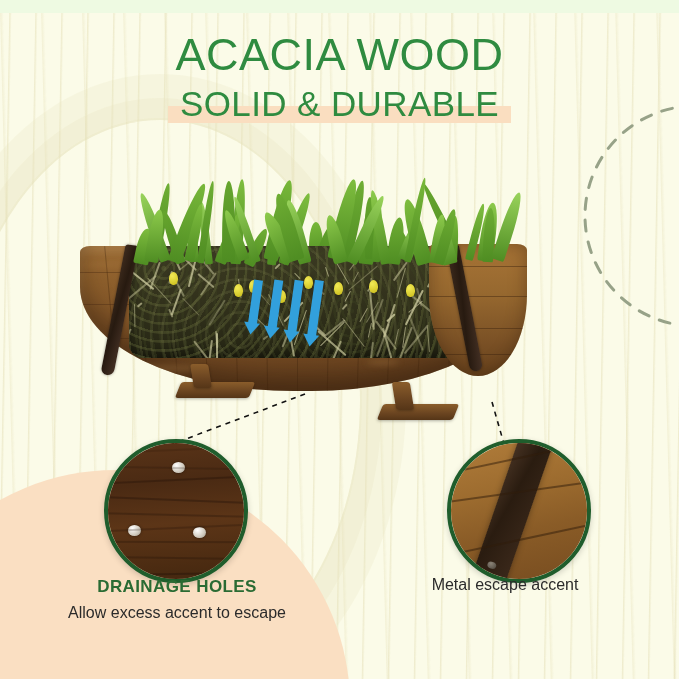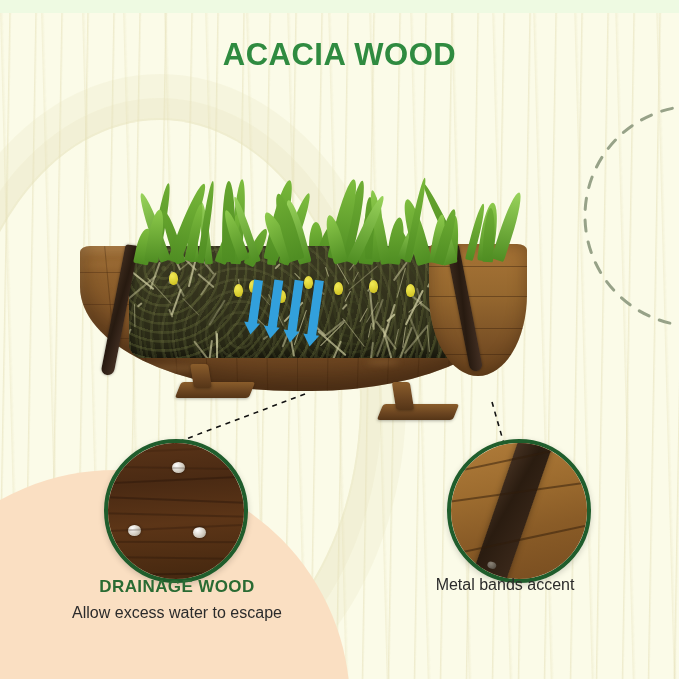--- a/index.html
+++ b/index.html
@@ -46,21 +46,21 @@
     position:absolute;left:-120px;top:470px;width:470px;height:470px;
     background:#fadfc2;border-radius:50%;
   }
 
   .dashed-arc{position:absolute;right:-132px;top:100px;width:232px;height:232px;}
   .dashed-arc svg{display:block;overflow:visible;}
 
   
   .title-wrap{position:absolute;left:0;top:30px;width:679px;text-align:center;}
   .title-main{
-    font-size:31px;font-weight:bold;letter-spacing:.5px;
+    font-size:45px;font-weight:normal;letter-spacing:.5px;
     color:#2f8b40;line-height:50px;white-space:nowrap;
   }
   .sub-rel{position:relative;display:inline-block;margin-top:4px;}
   .peach-bar{
     position:absolute;left:-12px;right:-12px;bottom:1px;height:17px;
     background:#fadec0;z-index:0;
   }
   .title-sub{
     position:relative;z-index:1;
     font-size:35px;font-weight:normal;letter-spacing:.4px;
@@ -159,20 +159,24 @@
   <div class="peach-blob"></div>
 
   <div class="dashed-arc">
     <svg width="232" height="232" viewBox="0 0 232 232">
       <circle cx="116" cy="116" r="110" fill="none" stroke="#97a288" stroke-width="3" stroke-dasharray="11 11" stroke-linecap="round"></circle>
     </svg>
   </div>
 
   <div class="title-wrap">
     <div class="title-main">ACACIA WOOD</div>
+    <div class="sub-rel">
+      <div class="peach-bar"></div>
+      <div class="title-sub">SOLID &amp; DURABLE</div>
+    </div>
   </div>
 
   <div class="planter">
 
     <div class="plants" id="plants">
         <div class="blade" style="left: 5.44619px; height: 36.0028px; width: 15.2869px; bottom: -0.736694px; background: linear-gradient(170deg, rgb(127, 190, 63), rgb(78, 140, 34)); transform: rotate(11.9273deg); z-index: 4;"></div>
         <div class="blade" style="left: 15.6754px; height: 53.1242px; width: 13.7685px; bottom: 1.2571px; background: linear-gradient(170deg, rgb(142, 203, 76), rgb(78, 140, 34)); transform: rotate(9.59476deg); z-index: 5;"></div>
         <div class="blade" style="left: 21.6712px; height: 78.4714px; width: 9.17804px; bottom: 2.24741px; background: linear-gradient(170deg, rgb(111, 174, 52), rgb(78, 140, 34)); transform: rotate(10.2984deg); z-index: 0;"></div>
         <div class="blade" style="left: 32.312px; height: 71.5633px; width: 11.2111px; bottom: 2.84445px; background: linear-gradient(170deg, rgb(154, 212, 92), rgb(78, 140, 34)); transform: rotate(-19.6125deg); z-index: 4;"></div>
         <div class="blade" style="left: 38.8188px; height: 84.0047px; width: 13.1965px; bottom: 1.4646px; background: linear-gradient(170deg, rgb(121, 185, 58), rgb(78, 140, 34)); transform: rotate(21.4238deg); z-index: 7;"></div>
@@ -404,21 +408,21 @@
       <div class="diagband">
         <div class="rivet" style="left:11px;top:148px;"></div>
       </div>
     <div class="plank" style="top: 14px; transform: rotate(-12deg);"></div>
         <div class="plank" style="top: 48px; transform: rotate(-8deg);"></div>
         <div class="plank" style="top: 96px; transform: rotate(-12deg);"></div>
       </div>
   </div>
 
   <div class="cap cap-left">
-    <div class="cap-title">DRAINAGE WOOD</div>
-    <div class="cap-desc">Allow excess water to escape</div>
+    <div class="cap-title">DRAINAGE HOLES</div>
+    <div class="cap-desc">Allow excess accent to escape</div>
   </div>
 
   <div class="cap cap-right">
-    <div class="cap-desc">Metal bands accent</div>
+    <div class="cap-desc">Metal escape accent</div>
   </div>
 
 </div>
 
 </body></html>

